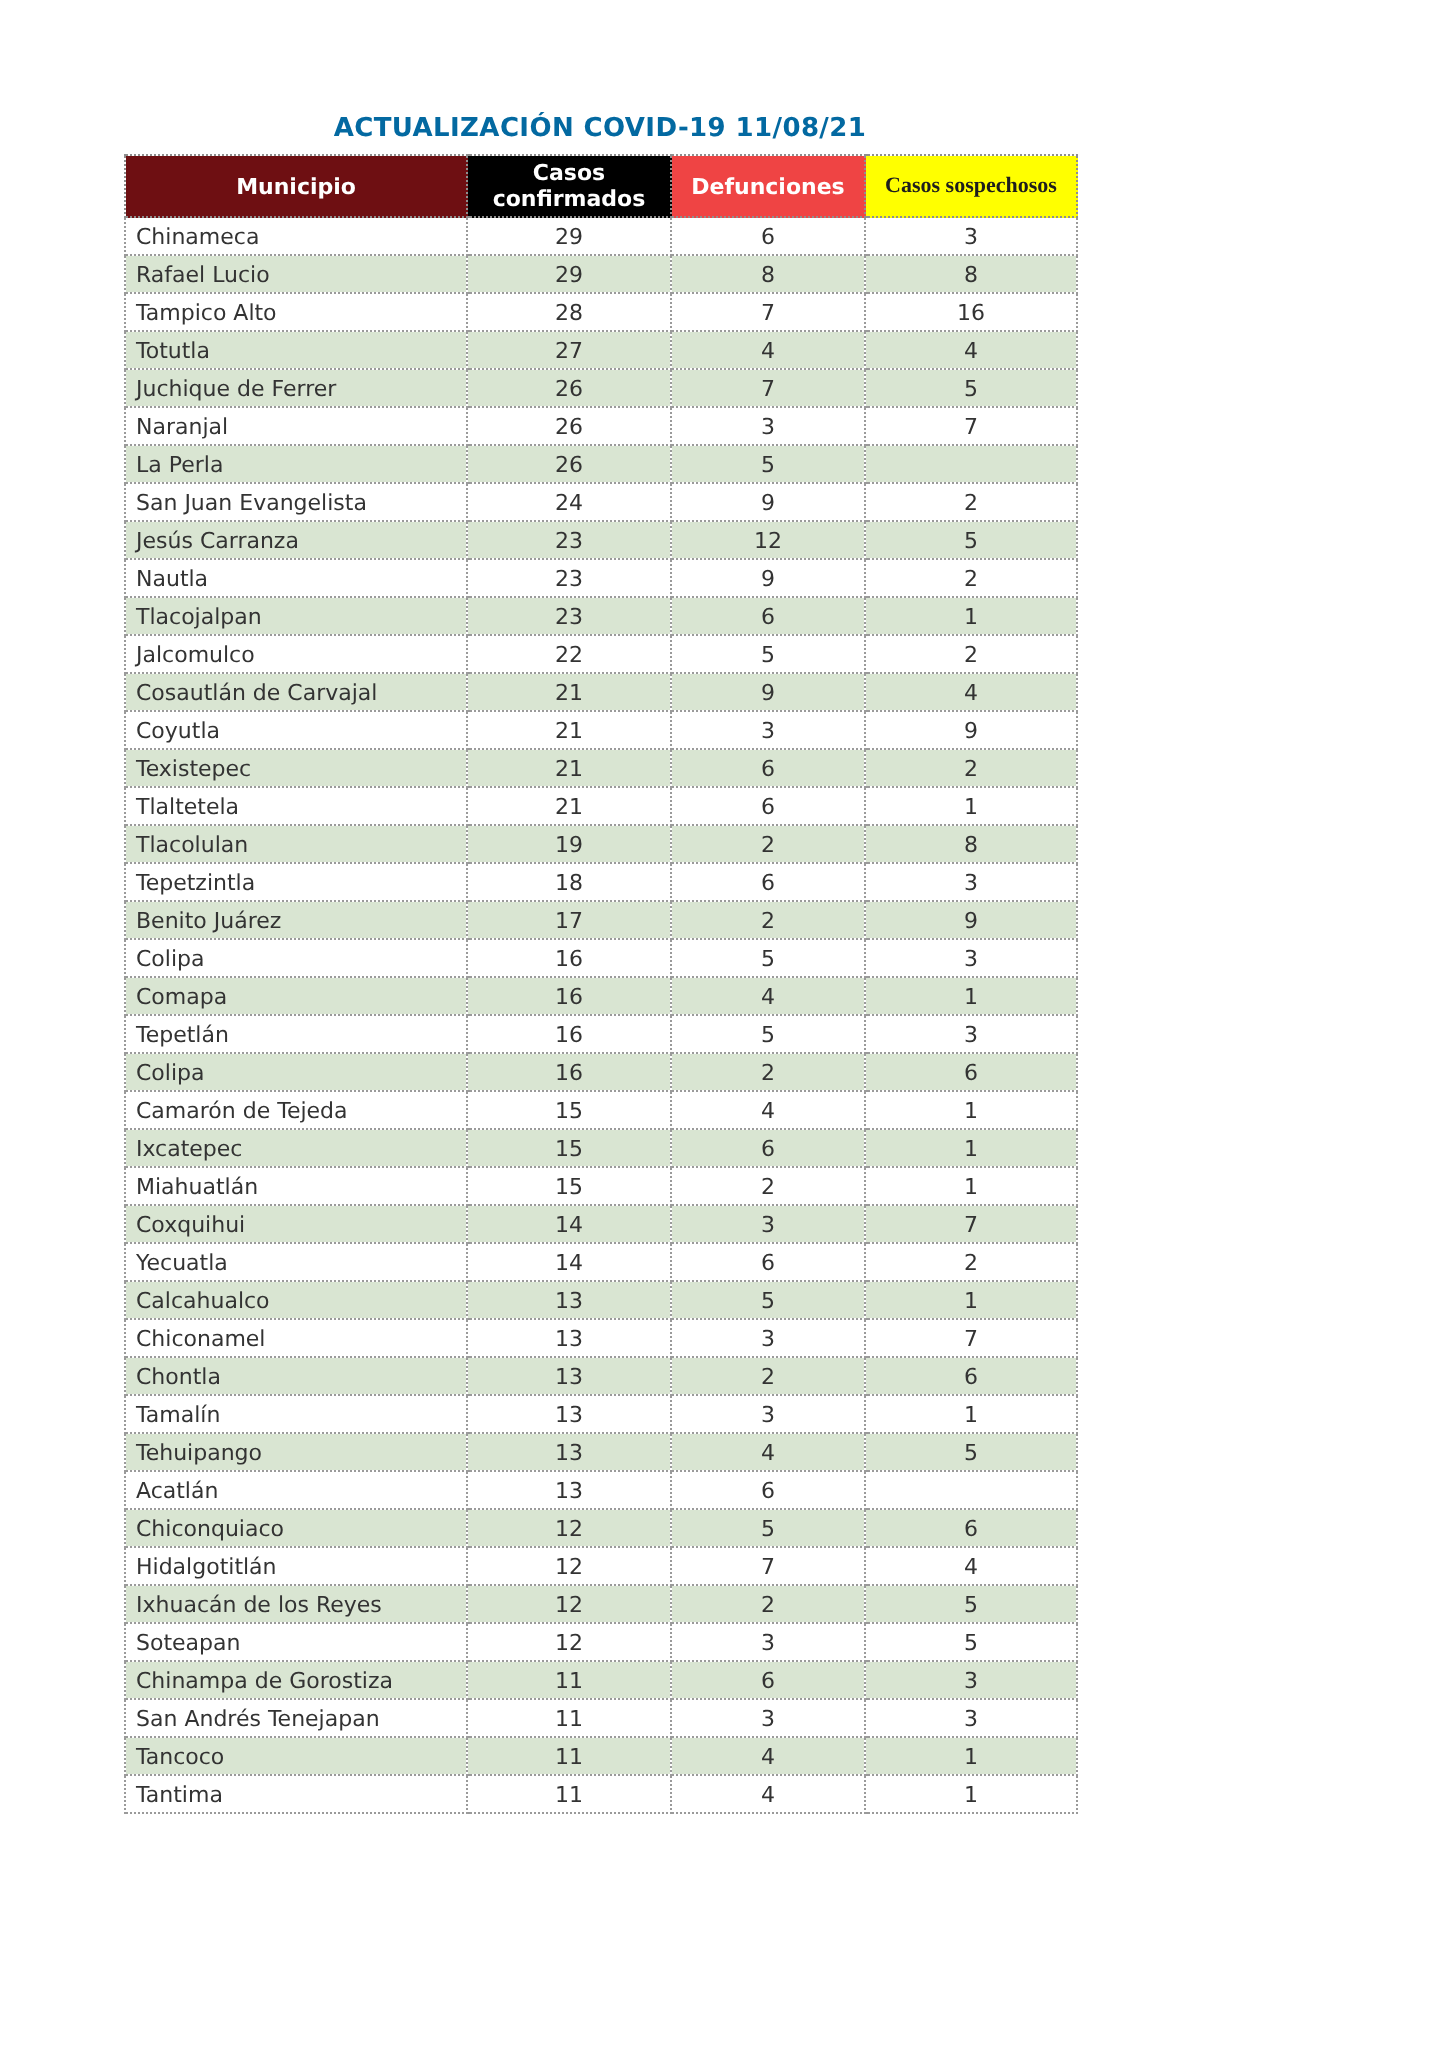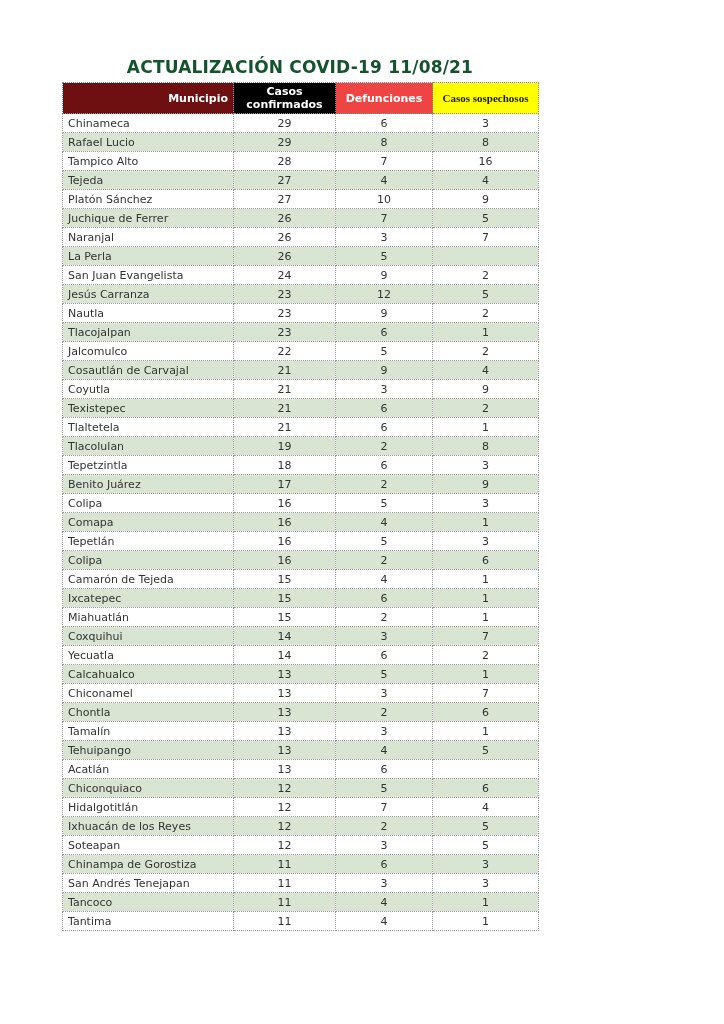--- a/index.html
+++ b/index.html
@@ -12,23 +12,23 @@
     position: relative;
     overflow: hidden;
   }
   .sheet {
     position: absolute;
     left: 62px;
     top: 57px;
     width: 476px;
   }
   .title {
-    font-size: 17px;
+    font-size: 13px;
     font-weight: bold;
-    color: #14532d;
+    color: #0369a1;
     text-align: center;
     letter-spacing: 0.2px;
     white-space: nowrap;
     margin-bottom: 5px;
   }
   table {
     border-collapse: collapse;
     table-layout: fixed;
     width: 476px;
   }
@@ -39,21 +39,21 @@
   th {
     font-size: 11px;
     font-weight: bold;
     line-height: 1.2;
     border: 1px dotted #8f8f8f;
     padding: 2px 5px;
     height: 26px;
     vertical-align: middle;
     box-sizing: border-box;
   }
-  .th-municipio   { background: #6e0f12; color: #ffffff; text-align: right; }
+  .th-municipio   { background: #6e0f12; color: #ffffff; text-align: center; }
   .th-confirmados { background: #000000; color: #ffffff; text-align: center; }
   .th-defunciones { background: #ef4444; color: #ffffff; text-align: center; }
   .th-sospechosos { background: #ffff00; color: #1d1d1d; text-align: center; font-family: Liberation Serif, serif; }
   td {
     font-size: 11px;
     color: #333333;
     border: 1px dotted #9a9a9a;
     height: 19px;
     padding: 0 5px;
     box-sizing: border-box;
@@ -99,30 +99,24 @@
     <td class="cell-num">8</td>
     <td class="cell-num">8</td>
   </tr>
         <tr>
     <td class="cell-name">Tampico Alto</td>
     <td class="cell-num">28</td>
     <td class="cell-num">7</td>
     <td class="cell-num">16</td>
   </tr>
         <tr class="alt">
-    <td class="cell-name">Tejeda</td>
+    <td class="cell-name">Totutla</td>
     <td class="cell-num">27</td>
     <td class="cell-num">4</td>
     <td class="cell-num">4</td>
-  </tr>
-        <tr>
-    <td class="cell-name">Platón Sánchez</td>
-    <td class="cell-num">27</td>
-    <td class="cell-num">10</td>
-    <td class="cell-num">9</td>
   </tr>
         <tr class="alt">
     <td class="cell-name">Juchique de Ferrer</td>
     <td class="cell-num">26</td>
     <td class="cell-num">7</td>
     <td class="cell-num">5</td>
   </tr>
         <tr>
     <td class="cell-name">Naranjal</td>
     <td class="cell-num">26</td>

